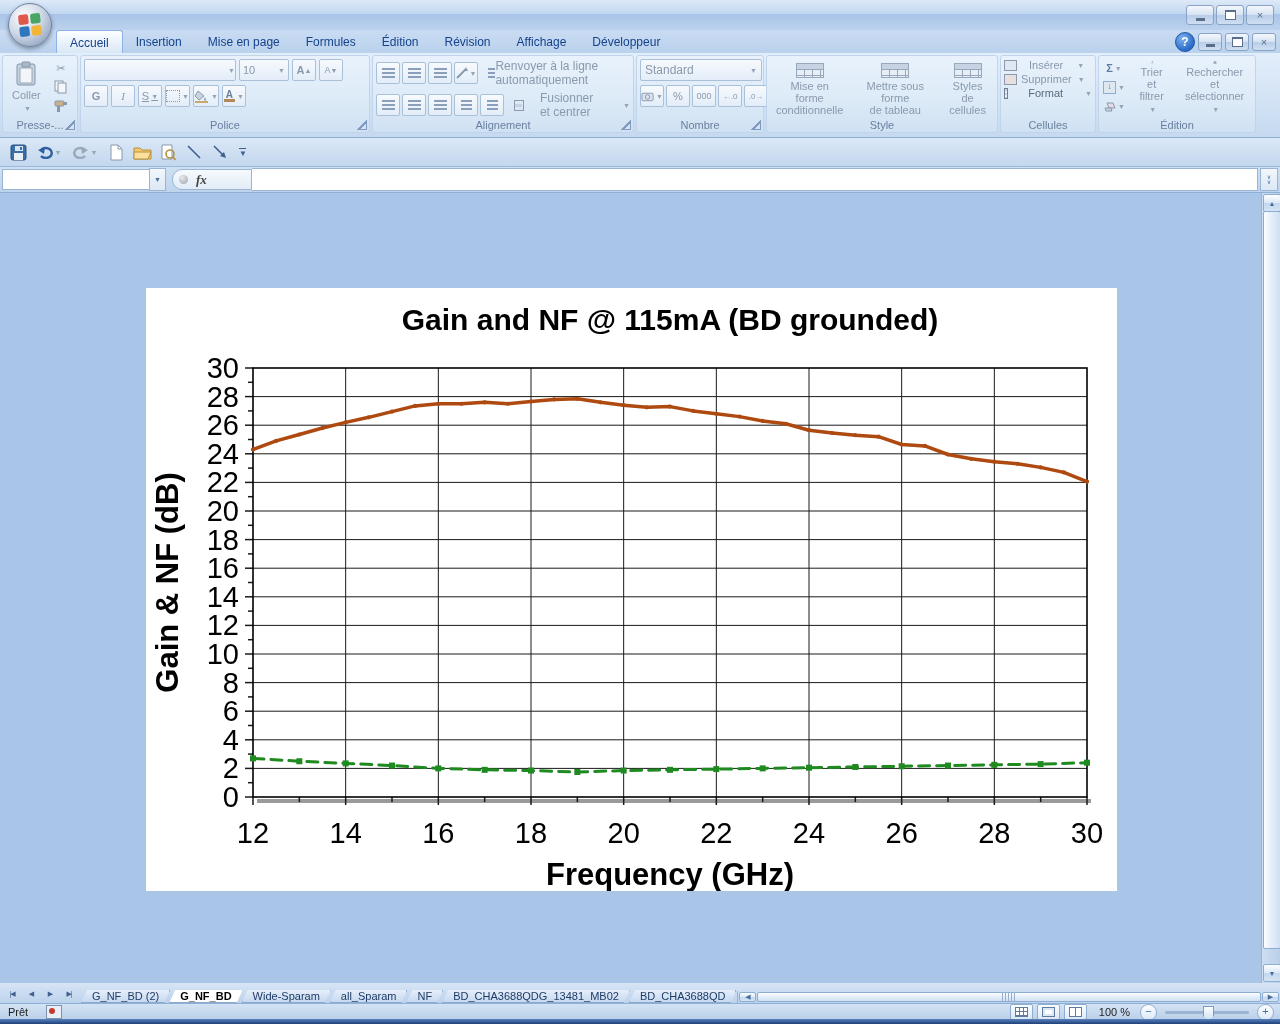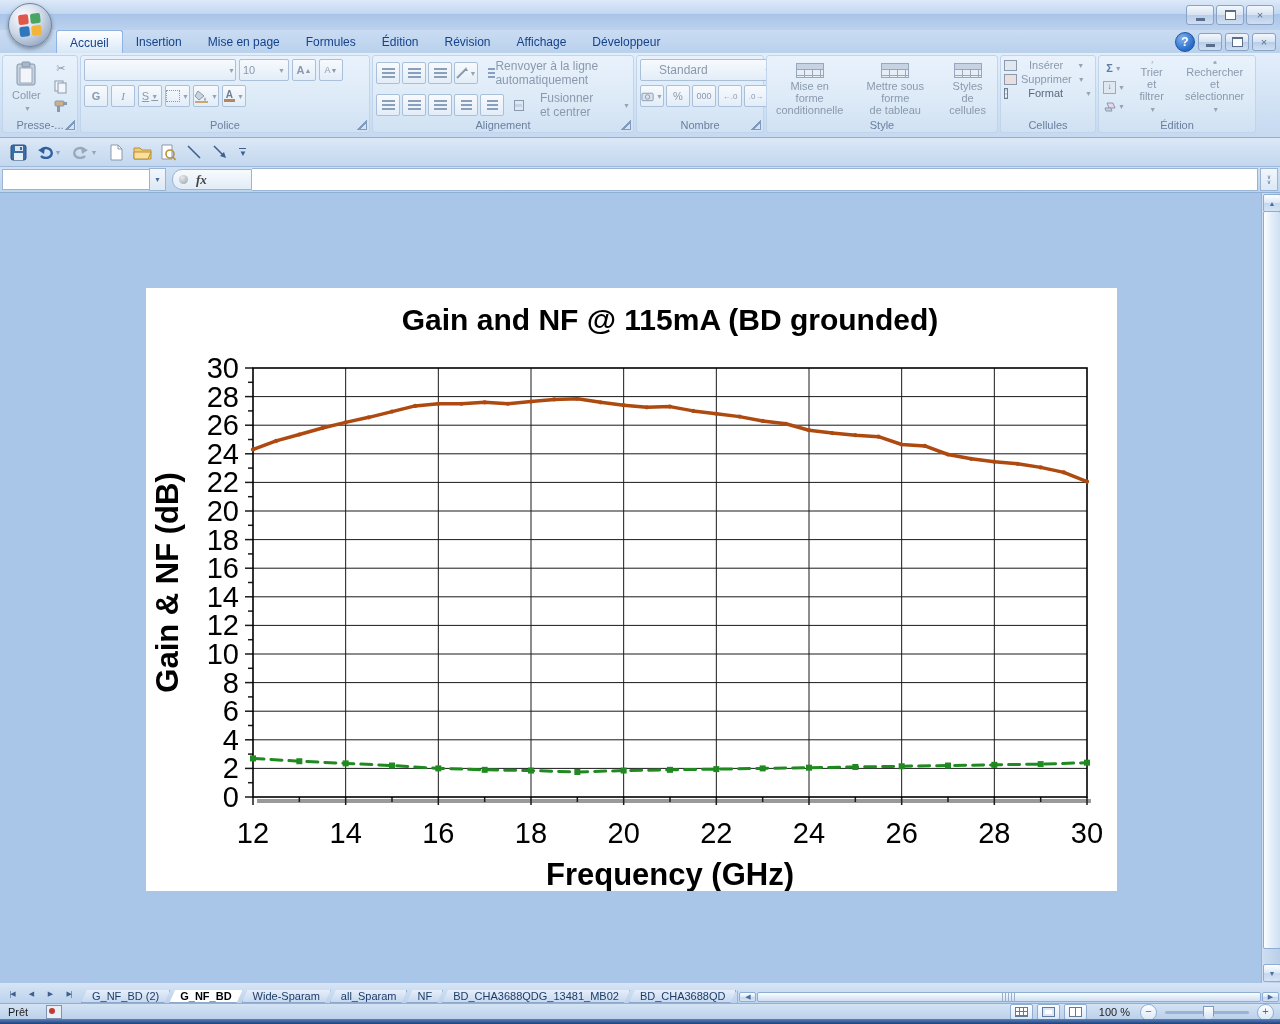--- a/index.html
+++ b/index.html
@@ -313,21 +313,21 @@
             <span class="drop">▼</span>
           </span>
         </div>
       </div>
       <span class="glabel">Alignement</span>
       <span class="launcher"></span>
     </div>
 
     <div class="group" style="width:128px">
       <div class="gcontent">
-        <span class="sbtn box graytxt" style="width:112px;justify-content:space-between;padding:0 18px">
+        <span class="sbtn box graytxt" style="width:112px;justify-content:space-between;padding:0 4px">
           <span>Standard</span>
             <span class="drop">▼</span>
         </span>
         <div style="display:flex;gap:2px;margin-top:4px;align-items:center;">
           <span class="sbtn box">
             <svg width="14" height="11" viewBox="0 0 14 11">
                 <rect x="1" y="2" width="12" height="8" rx="1" fill="#dbe4ee" stroke="#8a99ac"></rect>
                 <circle cx="7" cy="6" r="2.4" fill="none" stroke="#8a99ac"></circle>
               </svg>
             <span class="drop">▼</span>

